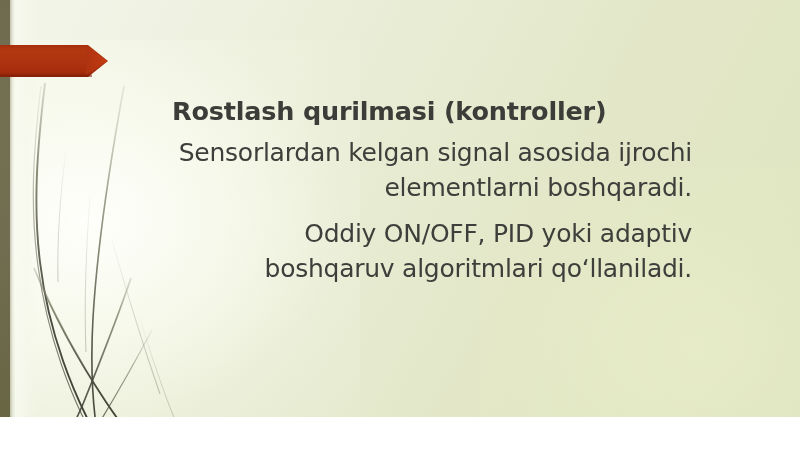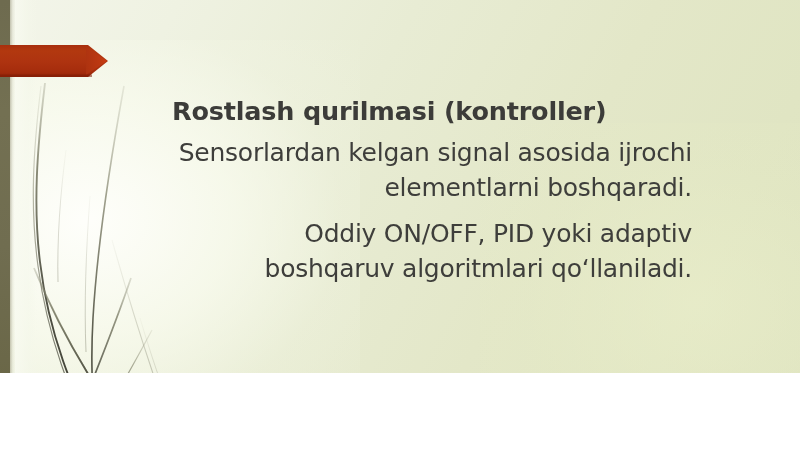--- a/index.html
+++ b/index.html
@@ -7,21 +7,21 @@
     padding: 0;
     background: #ffffff;
   }
   body {
     font-family: "DejaVu Sans", sans-serif;
   }
 
   .slide {
     position: relative;
     width: 800px;
-    height: 373px;
+    height: 417px;
     overflow: hidden;
     background: #E3E7C7;
   }
 
   
   .bg-base {
     position: absolute;
     inset: 0;
     background: linear-gradient(118deg,
         #F3F5EA 0%,

